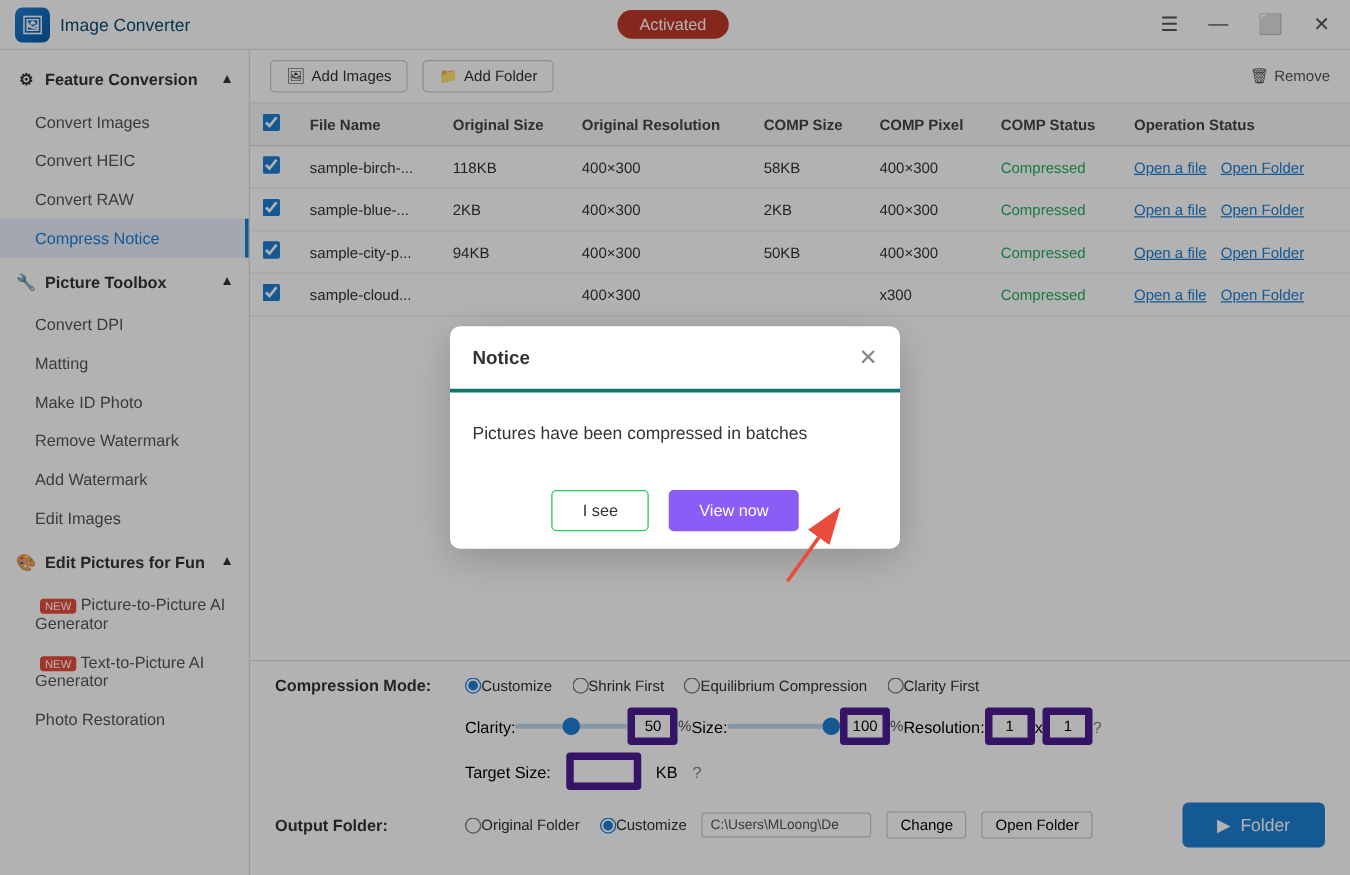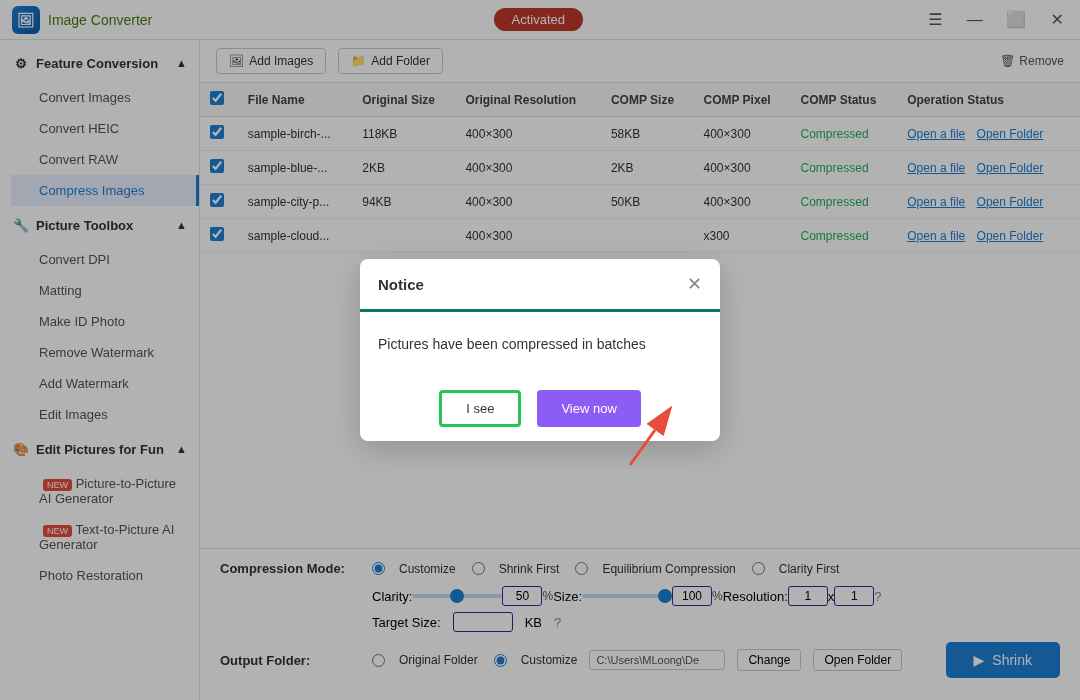--- a/index.html
+++ b/index.html
@@ -6,42 +6,42 @@
     body { font-family: 'Segoe UI', Arial, sans-serif; font-size: 13px; background: #f0f0f0; width: 1080px; height: 700px; overflow: hidden; display: flex; flex-direction: column; }
 
     
     .title-bar {
       display: flex; align-items: center; justify-content: space-between;
       background: #fff; height: 40px; padding: 0 12px;
       border-bottom: 1px solid #e0e0e0; flex-shrink: 0;
     }
     .title-bar-left { display: flex; align-items: center; gap: 8px; }
     .app-logo { width: 28px; height: 28px; background: linear-gradient(135deg, #1e7fd4, #0a5ca8); border-radius: 6px; display: flex; align-items: center; justify-content: center; color: white; font-weight: bold; font-size: 14px; }
-    .app-title { font-size: 14px; color: #4d7c0f; font-weight: 500; }
+    .app-title { font-size: 14px; color: #0c4a6e; font-weight: 500; }
     .activated-badge { background: #c0392b; color: white; border-radius: 20px; padding: 4px 18px; font-size: 13px; font-weight: 500; }
     .title-controls { display: flex; align-items: center; gap: 16px; color: #555; }
     .title-btn { cursor: pointer; font-size: 16px; color: #555; background: none; border: none; padding: 4px; }
 
     
     .main-layout { display: flex; flex: 1; overflow: hidden; }
 
     
     .sidebar {
       width: 200px; background: #fff; border-right: 1px solid #e0e0e0;
       flex-shrink: 0; overflow-y: auto; padding-top: 4px;
     }
     .sidebar-section-header {
       display: flex; align-items: center; gap: 6px;
       padding: 10px 12px; color: #333; font-weight: 600; font-size: 13px;
       cursor: pointer;
     }
     .sidebar-section-icon { width: 18px; height: 18px; display: inline-flex; align-items: center; justify-content: center; }
     .sidebar-item {
       padding: 8px 12px 8px 28px; color: #555; cursor: pointer;
-      font-size: 13px; transition: background 0.15s; margin-left: 11px;
+      font-size: 13px; transition: background 0.15s;
     }
     .sidebar-item.active { background: #e8f0fe; color: #1e7fd4; font-weight: 500; border-right: 3px solid #1e7fd4; }
     .new-badge { background: #e74c3c; color: white; font-size: 9px; border-radius: 3px; padding: 1px 4px; margin-left: 4px; }
 
     
     .content { flex: 1; display: flex; flex-direction: column; overflow: hidden; background: #fafafa; }
 
     
     .toolbar {
       display: flex; align-items: center; justify-content: space-between;
@@ -63,25 +63,25 @@
     td { padding: 8px 10px; font-size: 12px; color: #333; border-bottom: 1px solid #f0f0f0; }
     .compressed-status { color: #27ae60; font-weight: 500; }
     .action-link { color: #1e7fd4; text-decoration: underline; cursor: pointer; margin-right: 8px; text-align: center; }
     input[type="checkbox"] { width: 14px; height: 14px; accent-color: #1e7fd4; }
 
     
     .settings-panel { background: #fff; border-top: 1px solid #e0e0e0; padding: 12px 20px; flex-shrink: 0; }
     .settings-row { display: flex; align-items: center; gap: 12px; margin-bottom: 10px; }
     .settings-label { font-weight: 600; color: #333; font-size: 13px; min-width: 140px; }
     .radio-group { display: flex; align-items: center; gap: 16px; }
-    .radio-item { display: flex; align-items: center; gap: 14px; font-size: 12px; color: #333; }
+    .radio-item { display: flex; align-items: center; gap: 0; font-size: 12px; color: #333; }
     .radio-item input { accent-color: #1e7fd4; }
     .slider { -webkit-appearance: none; width: 90px; height: 4px; border-radius: 2px; background: #c0d8f0; outline: none; cursor: pointer; }
     .slider::-webkit-slider-thumb { -webkit-appearance: none; width: 14px; height: 14px; border-radius: 50%; background: #1e7fd4; cursor: pointer; }
-    .num-input { width: 40px; border: 1px solid #4c1d95; border-radius: 3px; padding: 2px 4px; text-align: center; font-size: 12px; }
+    .num-input { width: 40px; border: 6px solid #4c1d95; border-radius: 3px; padding: 2px 4px; text-align: center; font-size: 12px; }
     .pct-text { color: #555; font-size: 12px; }
     .settings-sub { display: flex; align-items: center; flex-wrap: wrap; }
     .output-folder-input { border: 1px solid #ccc; border-radius: 3px; padding: 3px 6px; font-size: 11px; width: 136px; color: #555; }
     .change-btn { border: 1px solid #ccc; background: #fff; border-radius: 3px; padding: 3px 10px; cursor: pointer; font-size: 12px; }
     .open-folder-btn { border: 1px solid #ccc; background: #fff; border-radius: 3px; padding: 3px 10px; cursor: pointer; font-size: 12px; }
     .start-btn { background: #1e7fd4; color: white; border: none; border-radius: 5px; padding: 10px 28px; font-size: 14px; font-weight: 500; cursor: pointer; display: flex; align-items: center; gap: 8px; margin-left: auto; }
 
     
     .overlay {
       position: fixed; top: 0; left: 0; width: 100%; height: 100%;
@@ -93,21 +93,21 @@
       width: 360px; padding: 0; overflow: hidden;
     }
     .dialog-header {
       display: flex; align-items: center; justify-content: space-between;
       padding: 14px 18px; border-bottom: 3px solid #0f766e;
     }
     .dialog-title { font-size: 15px; font-weight: 600; color: #333; }
     .dialog-close { background: none; border: none; cursor: pointer; color: #888; font-size: 18px; }
     .dialog-body { padding: 24px 18px; font-size: 14px; color: #333; }
     .dialog-footer { display: flex; justify-content: center; gap: 16px; padding: 14px 18px; }
-    .btn-secondary { border: 3px solid #22c55e; background: #fff; border-radius: 4px; padding: 8px 24px; cursor: pointer; font-size: 13px; color: #333; }
+    .btn-secondary { border: 1px solid #22c55e; background: #fff; border-radius: 4px; padding: 8px 24px; cursor: pointer; font-size: 13px; color: #333; }
     .btn-primary { background: #8b5cf6; color: white; border: none; border-radius: 4px; padding: 8px 24px; cursor: pointer; font-size: 13px; font-weight: 500; }
 
     .red-arrow {
       position: fixed;
       z-index: 101;
       pointer-events: none;
     }
   </style>
 </head>
 <body>
@@ -131,21 +131,21 @@
   <div class="sidebar">
 
     <div class="sidebar-section-header">
       <span class="sidebar-section-icon">⚙</span>
       <span>Feature Conversion</span>
       <span style="margin-left:auto;font-size:11px;">▲</span>
     </div>
     <div class="sidebar-item">Convert Images</div>
     <div class="sidebar-item">Convert HEIC</div>
     <div class="sidebar-item">Convert RAW</div>
-    <div class="sidebar-item active">Compress Images</div>
+    <div class="sidebar-item active">Compress Notice</div>
 
     <div class="sidebar-section-header">
       <span class="sidebar-section-icon">🔧</span>
       <span>Picture Toolbox</span>
       <span style="margin-left:auto;font-size:11px;">▲</span>
     </div>
     <div class="sidebar-item">Convert DPI</div>
     <div class="sidebar-item">Matting</div>
     <div class="sidebar-item">Make ID Photo</div>
     <div class="sidebar-item">Remove Watermark</div>
@@ -320,21 +320,21 @@
           <label class="radio-item">
             <input type="radio" name="folder-option" checked="" style="">
             <span>Customize</span>
           </label>
         </div>
         <input type="text" class="output-folder-input" value="C:\Users\MLoong\De" style="">
         <button class="change-btn">Change</button>
         <button class="open-folder-btn">Open Folder</button>
         <button class="start-btn">
           <span>▶</span>
-          <span>Shrink</span>
+          <span>Folder</span>
         </button>
       </div>
     </div>
   </div>
 </div>
 
 <div class="overlay">
   <div class="dialog">
     <div class="dialog-header">
       <span class="dialog-title">Notice</span>

